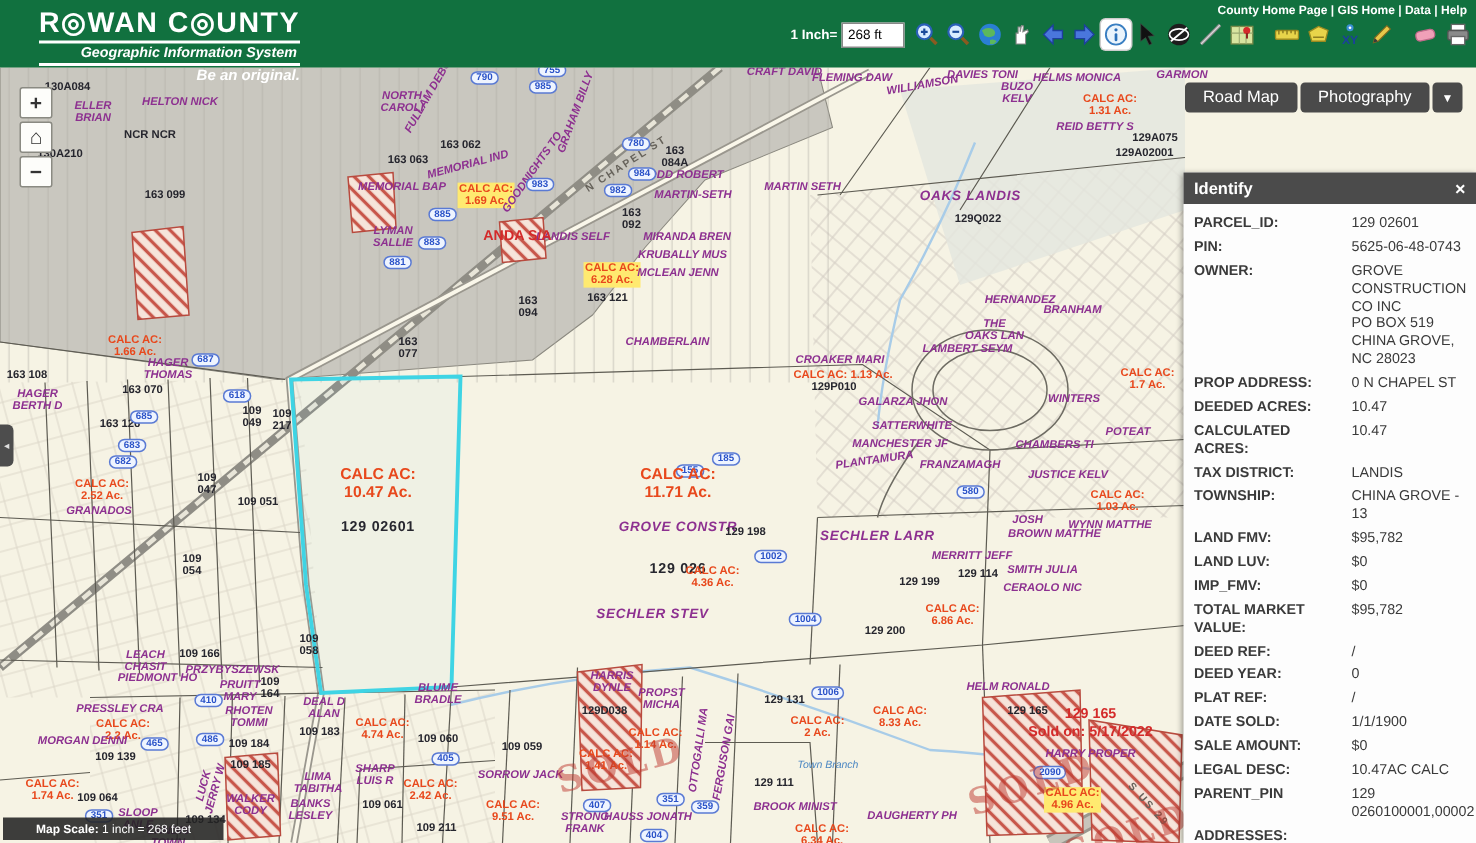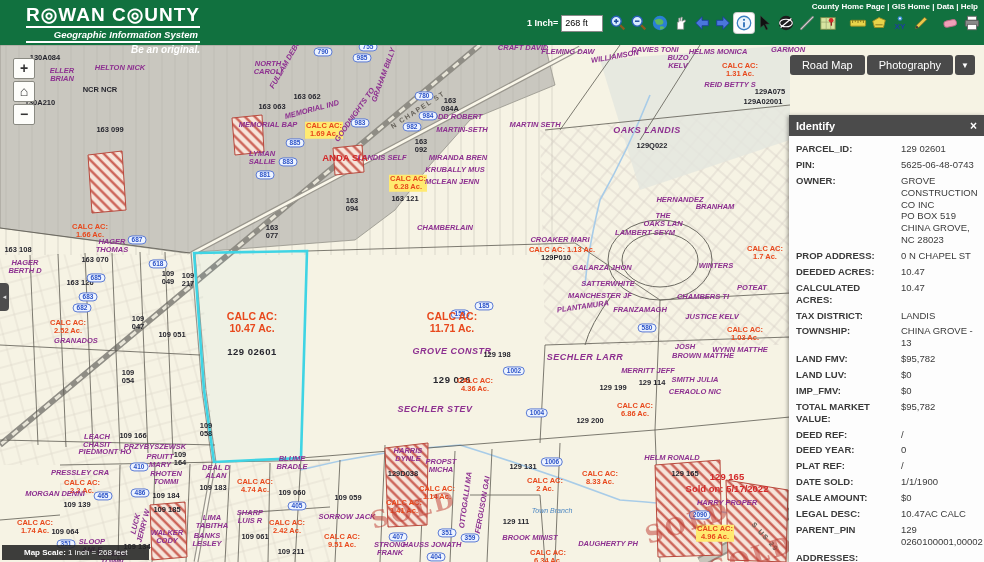--- a/index.html
+++ b/index.html
@@ -314,21 +314,21 @@
 1.66 Ac.</span>
         <span class="m-lbl m-o" style="left: 112px; top: 201px;">HAGER
 THOMAS</span>
         <span class="m-lbl m-p" style="left: 95px; top: 215px;">163 070</span>
         <span class="m-lbl m-p" style="left: 18px; top: 205px;">163 108</span>
         <span class="m-lbl m-o" style="left: 25px; top: 222px;">HAGER
 BERTH D</span>
         <span class="m-lbl m-p" style="left: 80px; top: 238px;">163 126</span>
         <span class="m-lbl m-c" style="left: 68px; top: 282px;">CALC AC:
 2.52 Ac.</span>
-        <span class="m-lbl m-o" style="left: 62px; top: 296px; padding-left: 28px;">GRANADOS</span>
+        <span class="m-lbl m-o" style="left: 52px; top: 296px; padding-left: 28px;">GRANADOS</span>
         <span class="m-lbl m-p" style="left: 168px; top: 233px;">109
 049</span>
         <span class="m-lbl m-p" style="left: 188px; top: 235px;">109
 217</span>
         <span class="m-lbl m-p" style="left: 138px; top: 278px;">109
 047</span>
         <span class="m-lbl m-p" style="left: 172px; top: 290px;">109 051</span>
         <span class="m-lbl m-p" style="left: 128px; top: 332px;">109
 054</span>
         <span class="m-lbl m-p" style="left: 206px; top: 385px;">109

